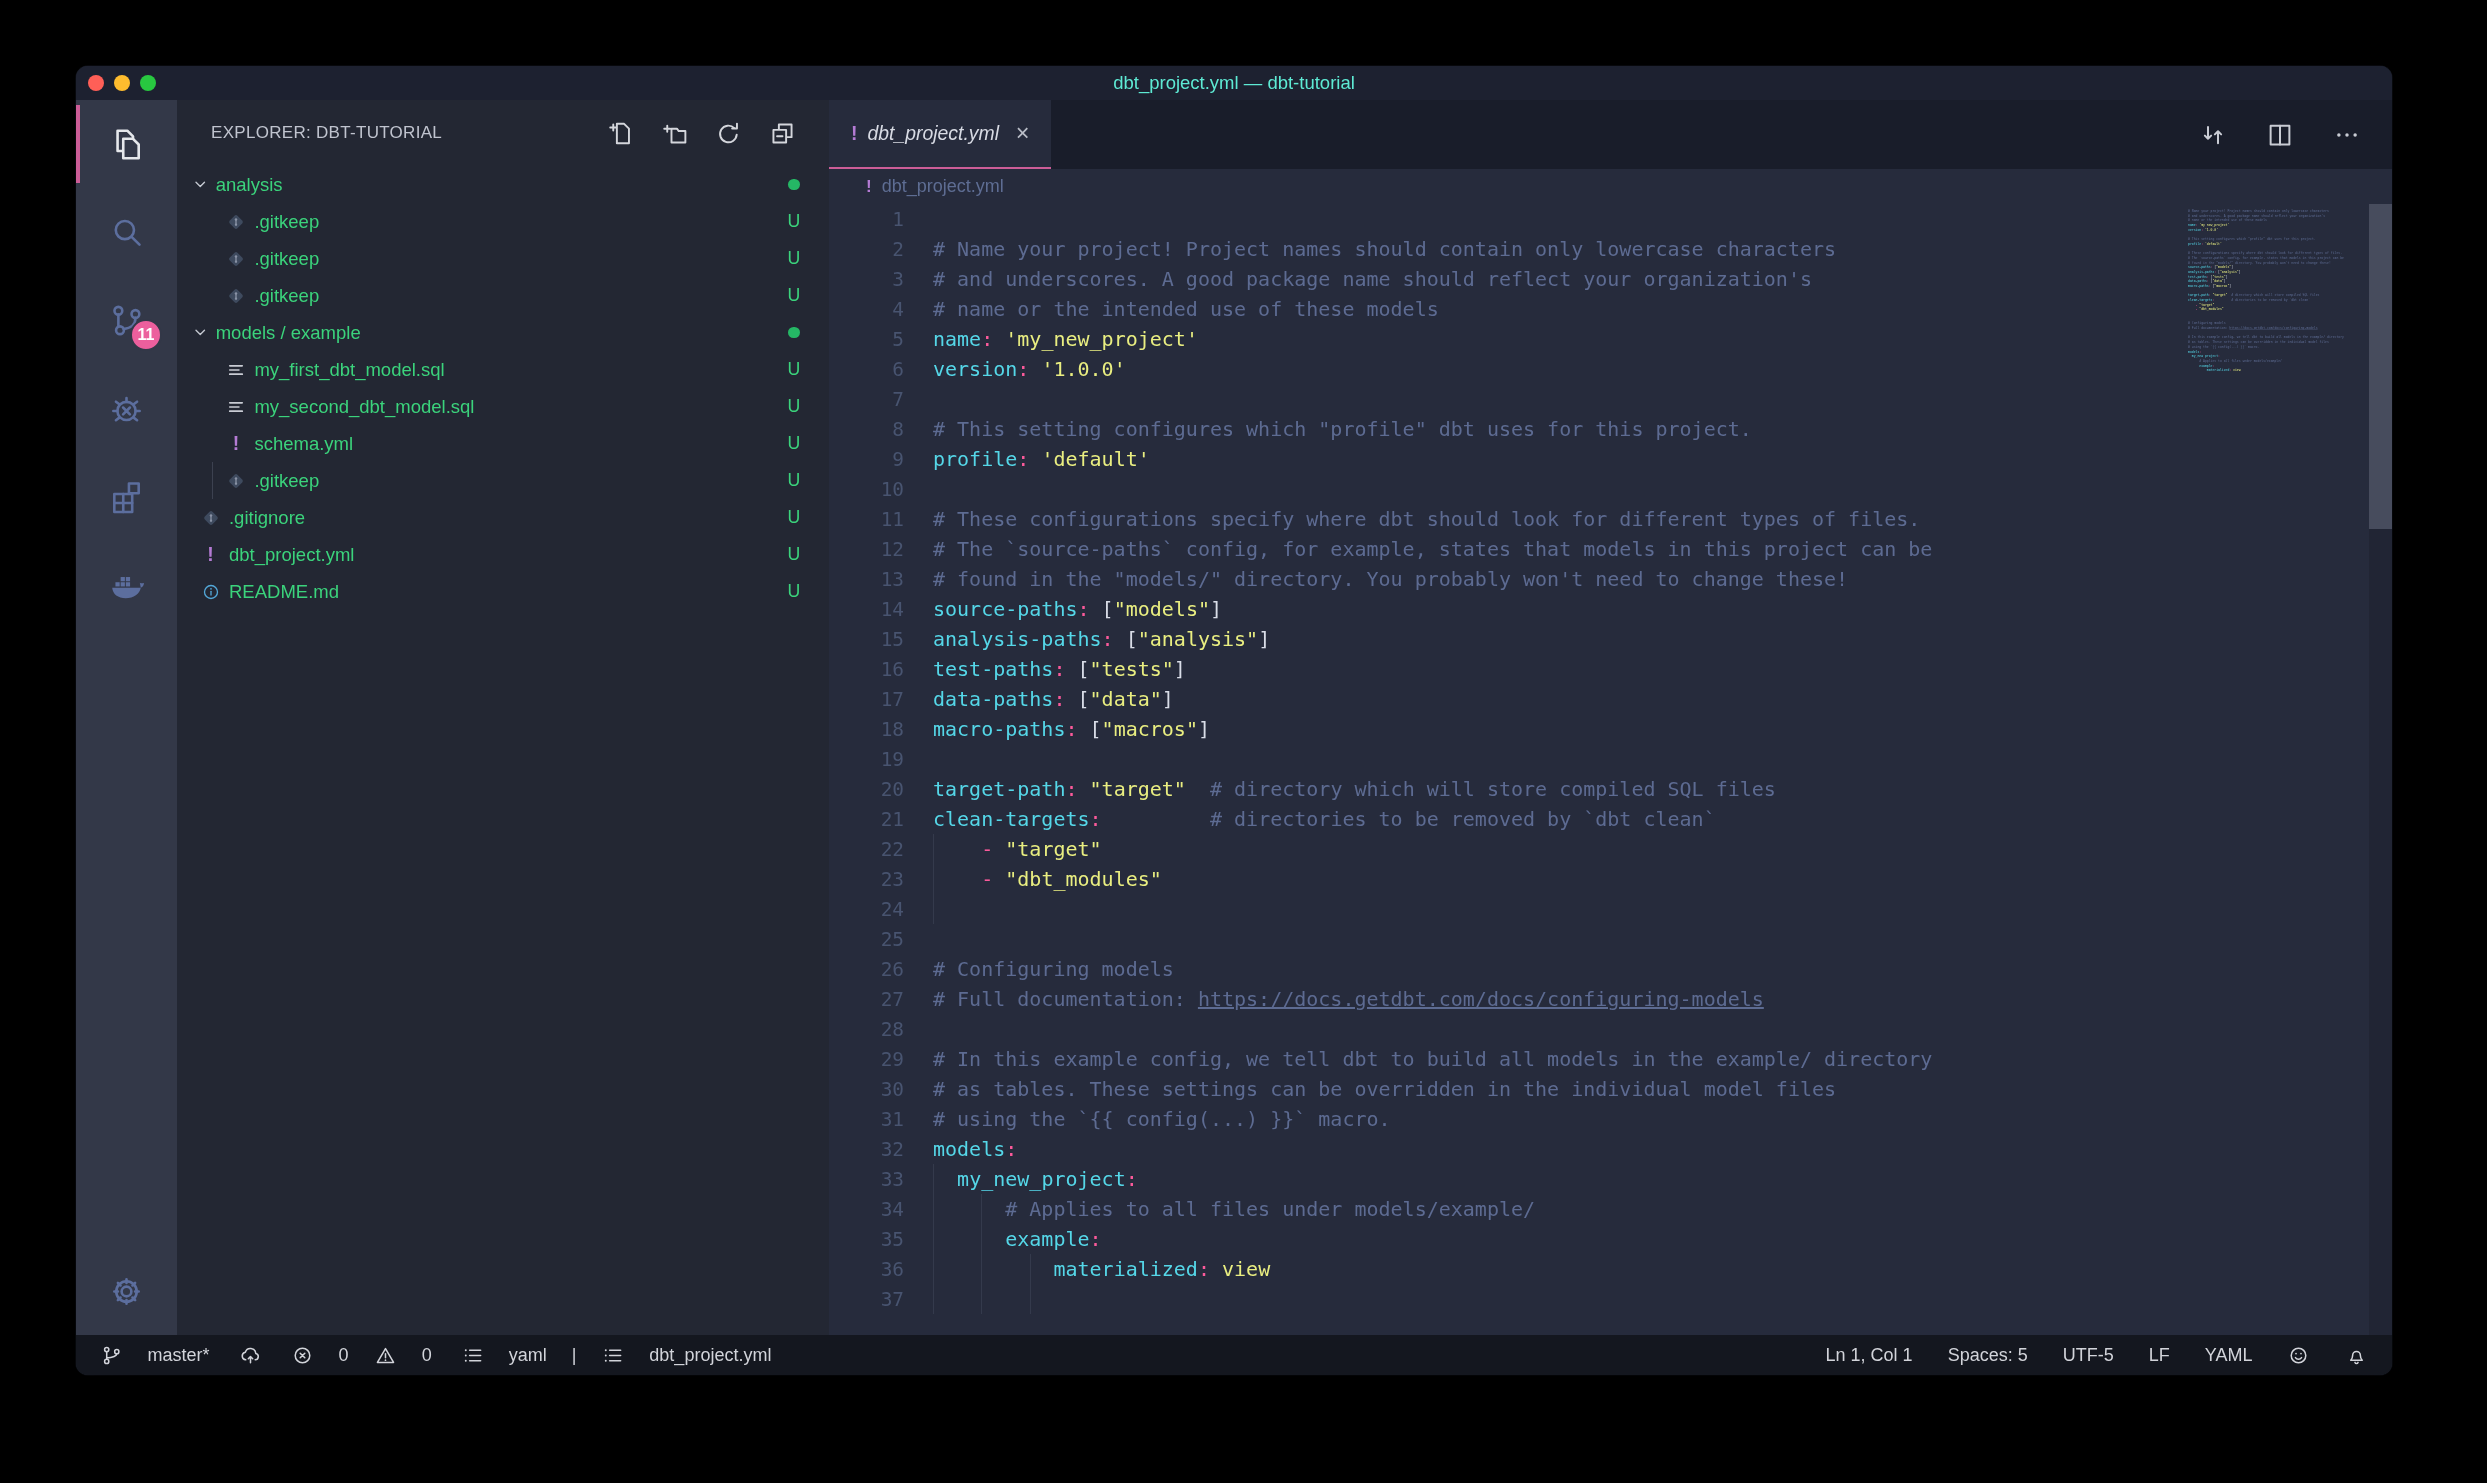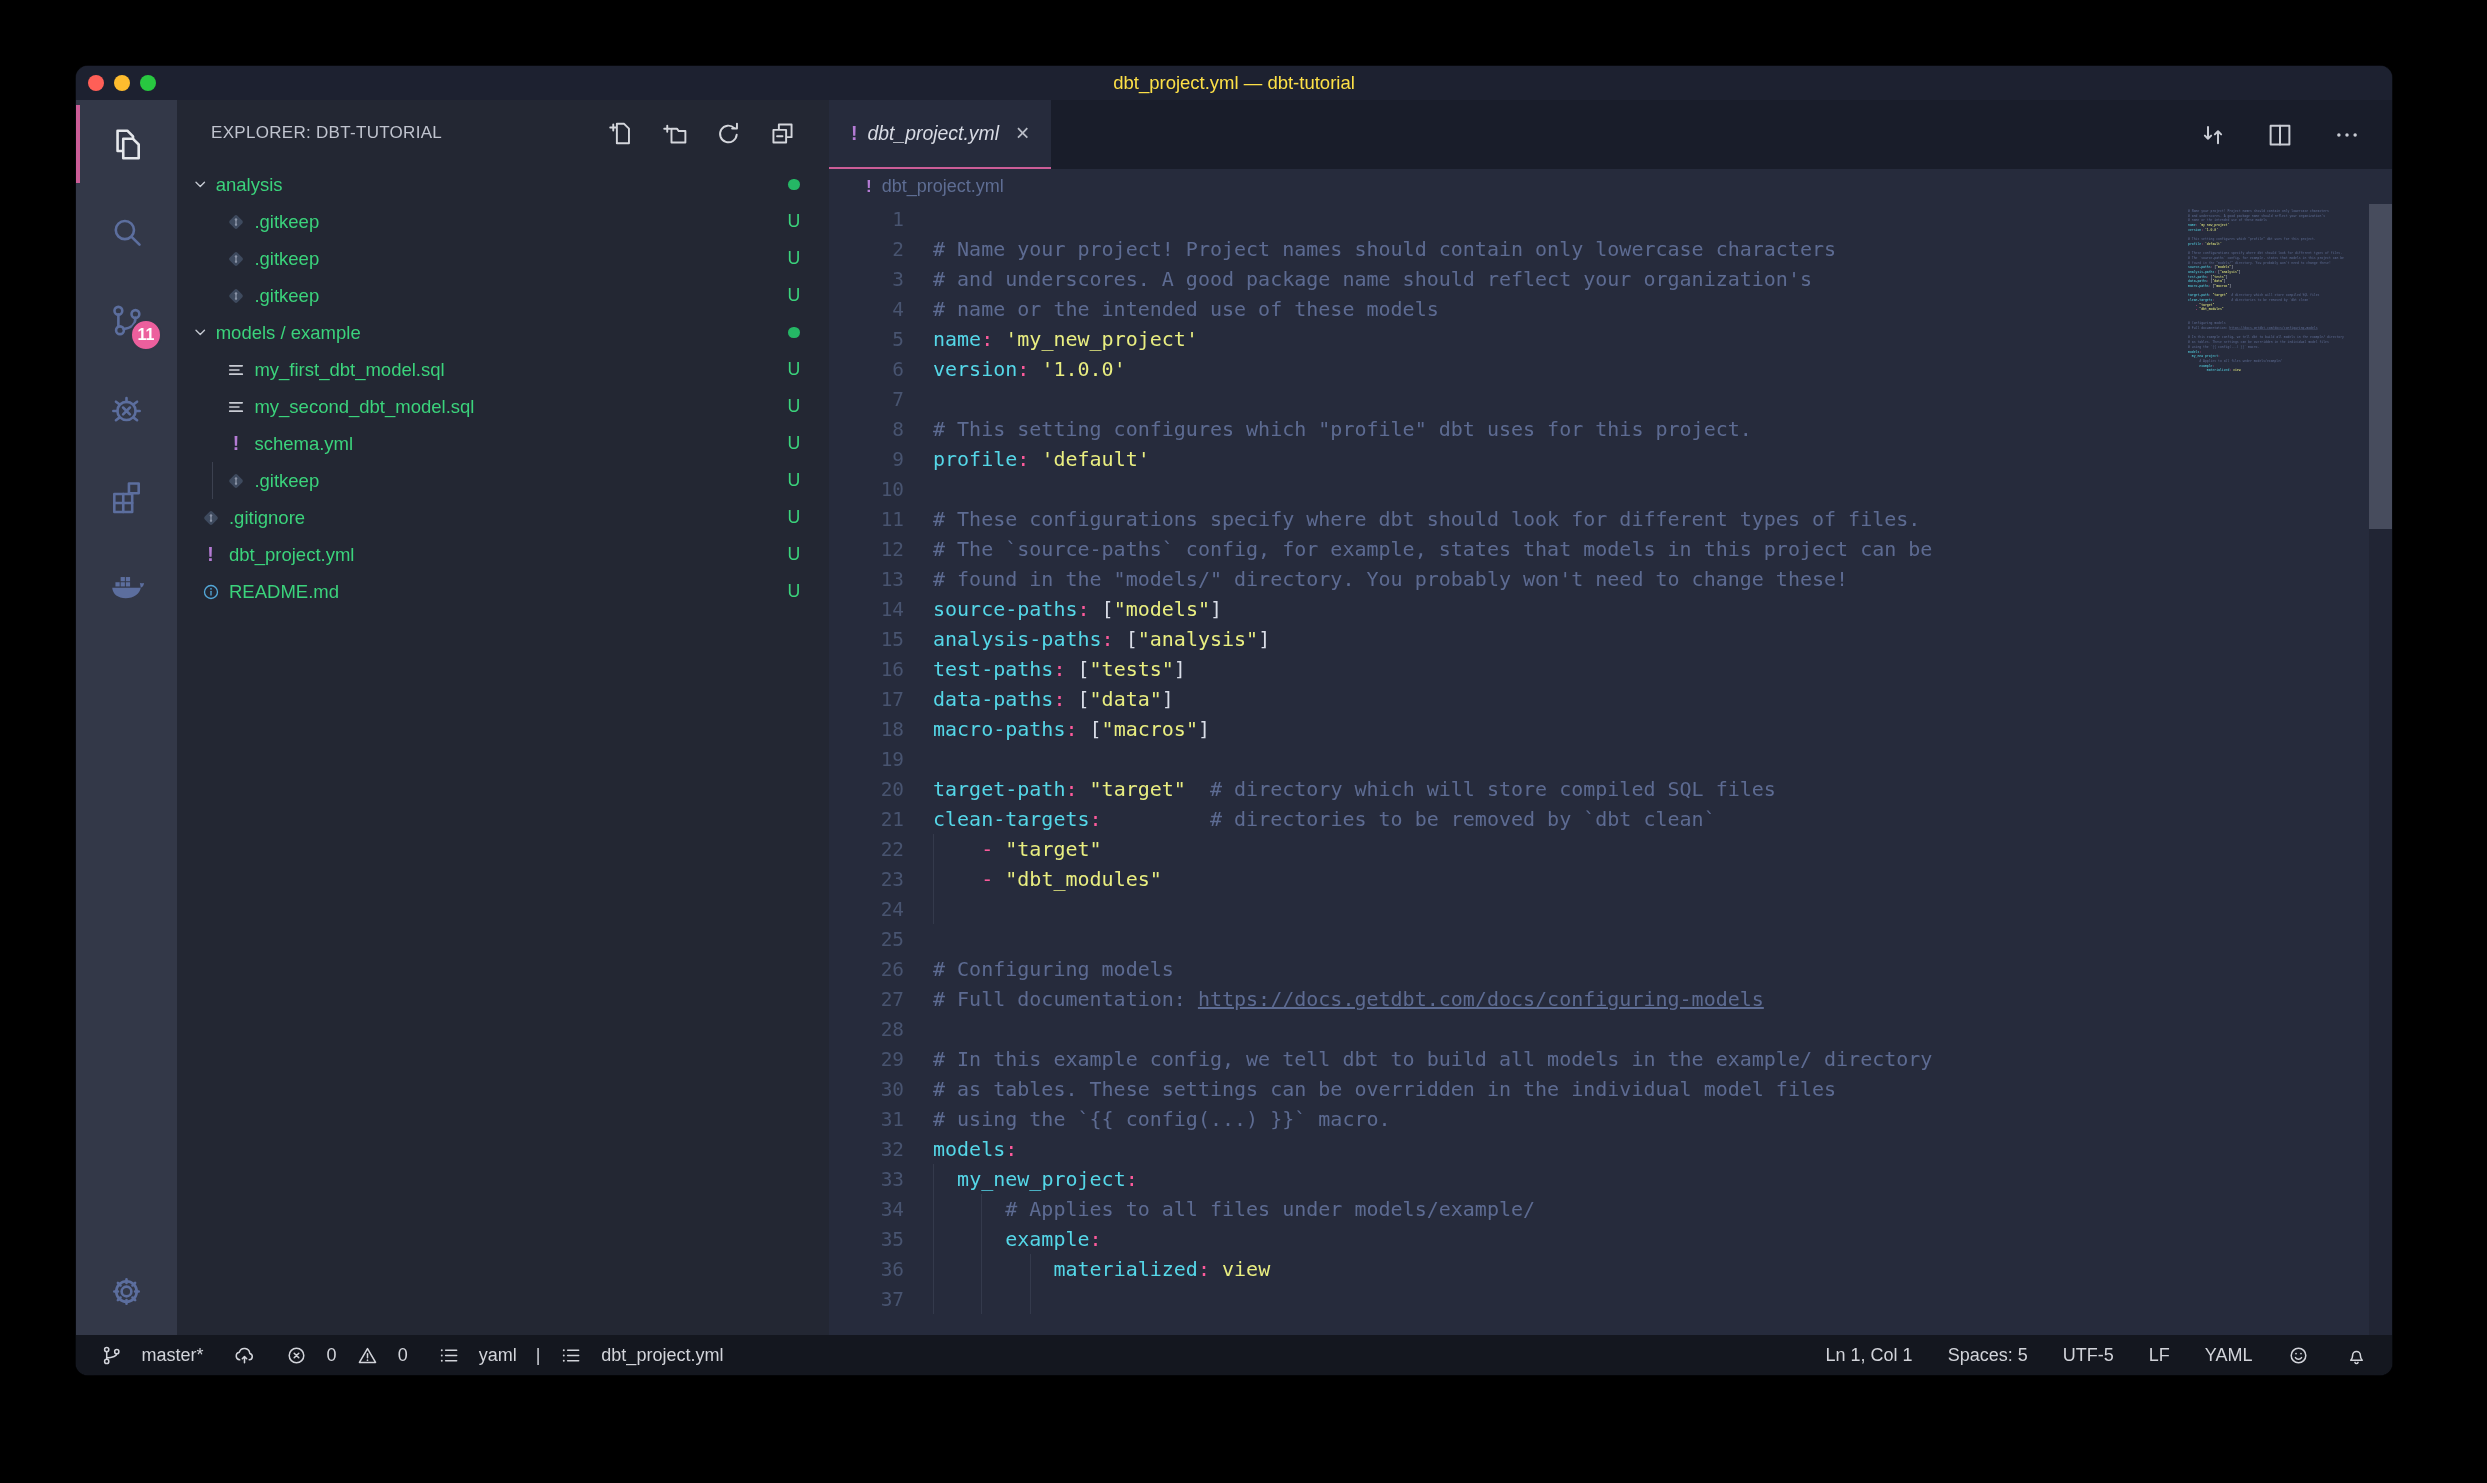--- a/index.html
+++ b/index.html
@@ -16,21 +16,21 @@
   .window{position:absolute;left:76px;top:66px;width:2316px;height:1309px;
     background:var(--win);border-radius:11.8px;overflow:hidden;
     box-shadow:0 25px 67px rgba(0,0,0,.75),0 0 0 0.8px #0c0e14;}
 
   
   .titlebar{height:34px;background:var(--title);position:relative;
     display:flex;align-items:center;justify-content:center;}
   .traffic{position:absolute;left:11.8px;top:0;height:34px;display:flex;align-items:center;gap:10px;}
   .tl{width:16px;height:16px;border-radius:50%;}
   .tl.r{background:#ff5f57}.tl.y{background:#febc2e}.tl.g{background:#28c840}
-  .title-text{font-size:18.5px;color:#fde047;font-weight:500;}
+  .title-text{font-size:18.5px;color:#5eead4;font-weight:500;}
 
   .body{display:flex;height:1235px;}
 
   
   .activitybar{width:101px;background:var(--activity);display:flex;flex-direction:column;flex:none;}
   .ab-item{width:101px;height:88px;display:flex;align-items:center;justify-content:center;
     color:var(--iconblue);position:relative;}
   .ab-item svg{width:39px;height:39px;}
   .ab-item.active{color:#e6e8ec;}
   .ab-item.active::before{content:"";position:absolute;left:0;top:5px;bottom:5px;width:4.2px;background:var(--accent);}
@@ -91,21 +91,21 @@
   .minimap{position:absolute;top:0;right:23px;width:181px;height:100%;overflow:hidden;}
   .mini-inner{transform:scale(0.156);transform-origin:0 0;width:1163px;
     font-family:"DejaVu Sans Mono",monospace;font-size:20px;line-height:var(--lh);white-space:pre;}
   .vscroll{position:absolute;top:0;right:0;width:23px;height:100%;background:rgba(0,0,0,0.12);}
   .vthumb{position:absolute;top:0;left:0;width:23px;height:325px;background:#474c5d;}
 
   
   .statusbar{height:40px;background:var(--status);display:flex;align-items:center;
     justify-content:space-between;padding:0 23.6px;font-size:18px;color:#d2d4da;}
   .sb-left{display:flex;align-items:center;gap:29px;}
-  .sb-group{display:flex;align-items:center;gap:19px;}
+  .sb-group{display:flex;align-items:center;gap:25px;}
   .sb-right{display:flex;align-items:center;gap:35px;}
   .statusbar svg{width:23px;height:23px;display:block;}
   .sb-piece{display:flex;align-items:center;gap:7.6px;}
 </style>
 </head>
 <body>
 
 <div class="window">
   <div class="titlebar">
     <div class="traffic">

